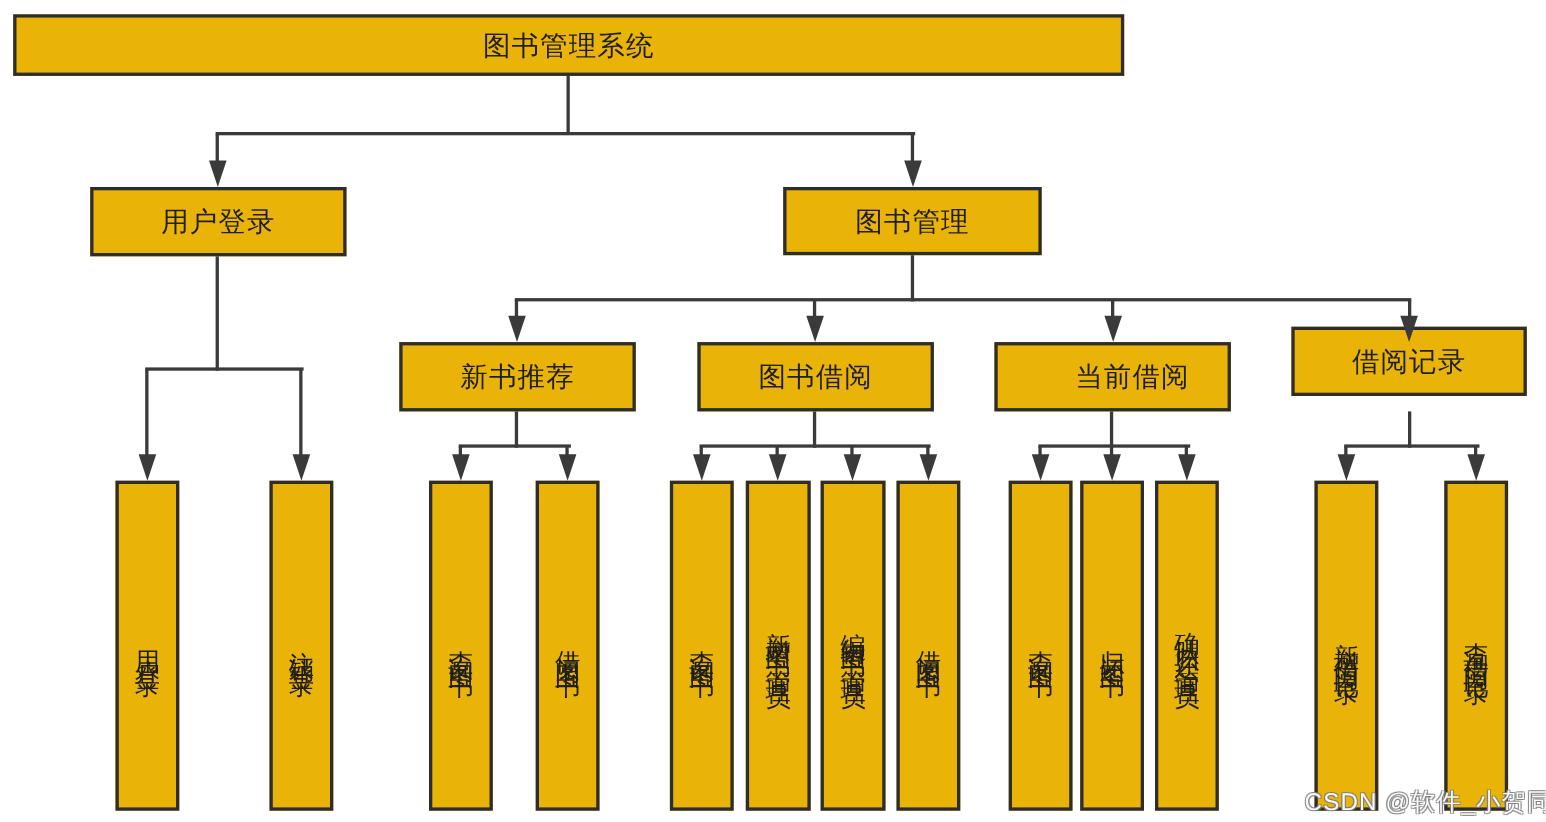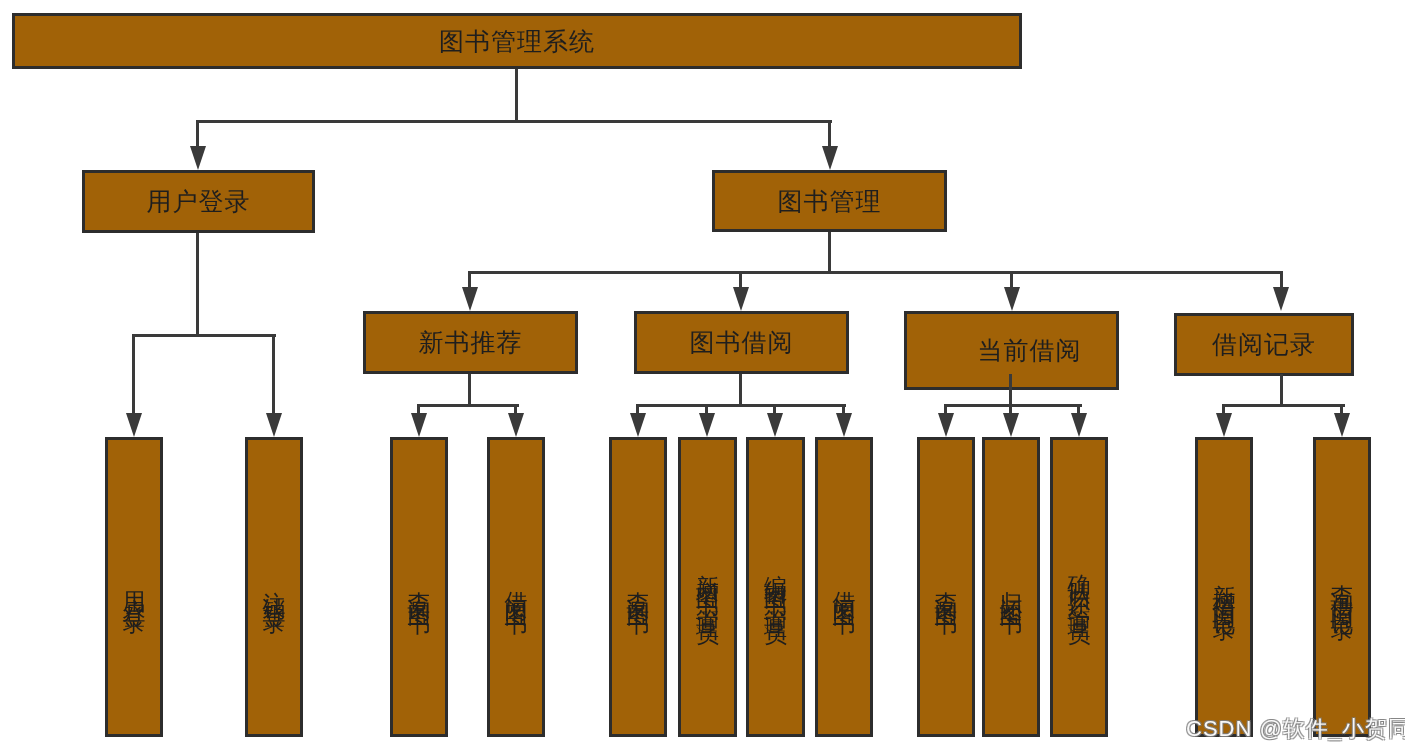--- a/index.html
+++ b/index.html
@@ -11,21 +11,21 @@
     position: relative;
     width: 1405px;
     height: 747px;
     background: #ffffff;
     font-family: "Liberation Sans", sans-serif;
     overflow: hidden;
   }
   .node {
     position: absolute;
     box-sizing: border-box;
-    background: #a16207;
+    background: #eab308;
     border: 3px solid #2d2d2d;
     display: flex;
     align-items: center;
     justify-content: center;
     color: #1e1e1e;
   }
   .node.h span {
     font-size: 25px;
     letter-spacing: 1px;
     white-space: nowrap;
@@ -82,25 +82,25 @@
   </div>
 
   <div class="node h" style="left:712px; top:170px; width:235px; height:62px;">
     <span>图书管理</span>
   </div>
 
   <div class="node h" style="left:634px; top:311px; width:215px; height:63px;">
     <span>图书借阅</span>
   </div>
 
-  <div class="node h" style="left:904px; top:311px; width:215px; height:79px;padding-left:36px;">
+  <div class="node h" style="left:904px; top:311px; width:215px; height:63px;padding-left:36px;">
     <span>当前借阅</span>
   </div>
 
-  <div class="node h" style="left:1174px; top:313px; width:180px; height:63px;font-family:Liberation Mono, monospace;">
+  <div class="node h" style="left:1174px; top:297px; width:214px; height:63px;font-family:Liberation Mono, monospace;">
     <span>借阅记录</span>
   </div>
 
   <div class="node v" style="left:105px; top:437px; width:58px; height:300px;">
     <span>用户登录</span>
   </div>
   <div class="node v" style="left:245px; top:437px; width:58px; height:300px;">
     <span>注销登录</span>
   </div>
 

